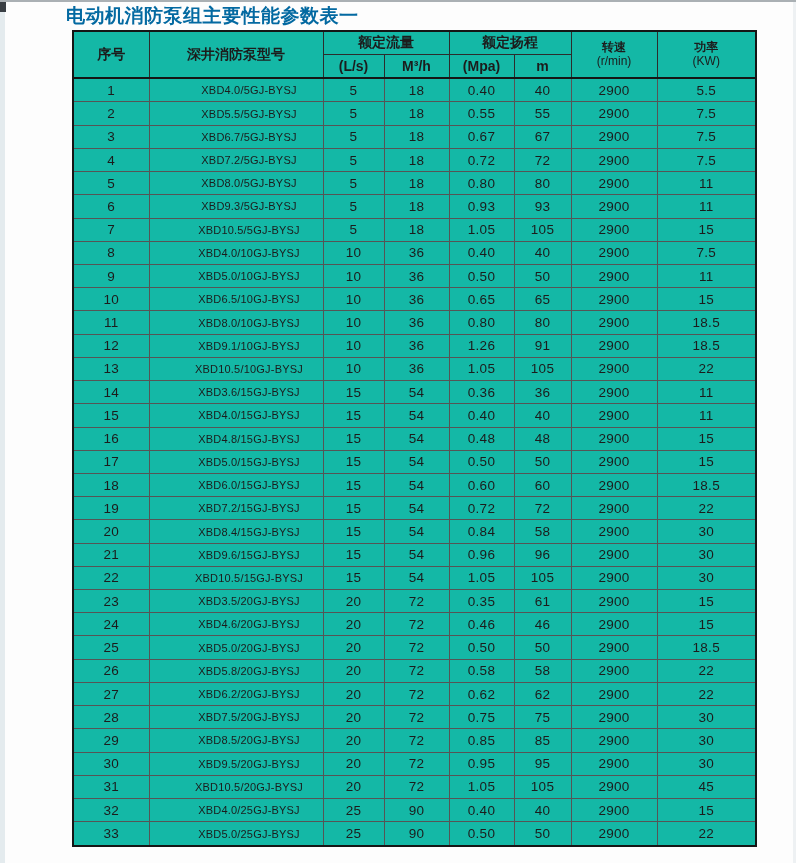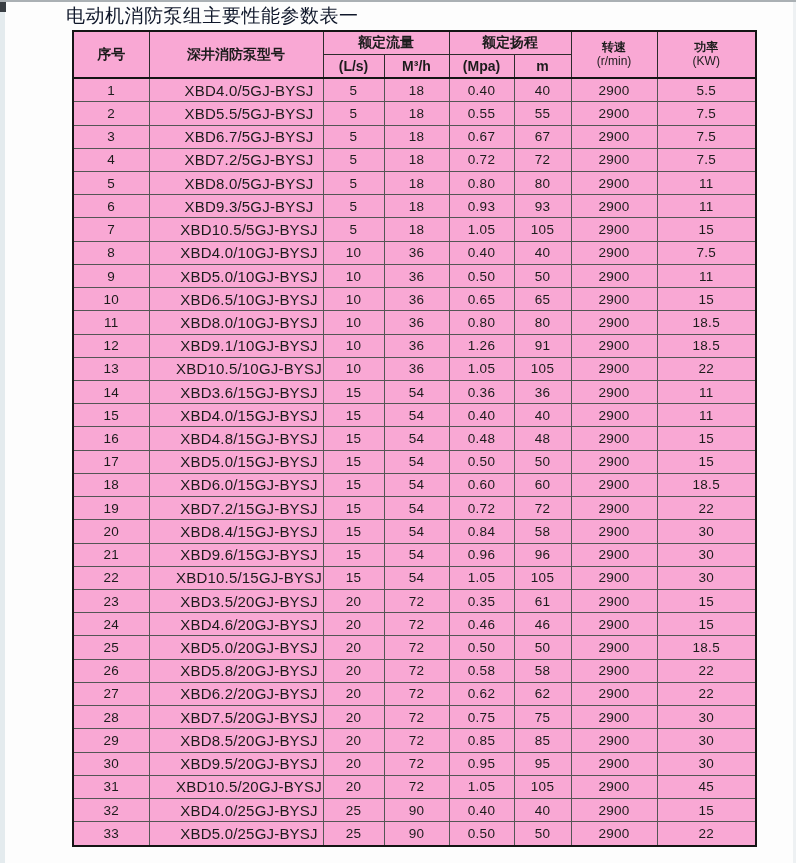--- a/index.html
+++ b/index.html
@@ -25,35 +25,35 @@
   .corner-mark {
     position: absolute; left: 0; top: 0; width: 6px; height: 10px;
     background: #3a3f44;
   }
 
   .doc-title {
     position: absolute;
     left: 66px;
     top: 1px;
     font-size: 19px;
-    font-weight: normal;
-    color: #0f172a;
+    font-weight: bold;
+    color: #0369a1;
     letter-spacing: 0.5px;
     white-space: nowrap;
   }
 
   table.spec {
     position: absolute;
     left: 72px;
     top: 28px;
     width: 683px;
     height: 817px;
     border-collapse: collapse;
     table-layout: fixed;
-    background: #f9a8d4;
+    background: #14b8a6;
   }
   table.spec th, table.spec td {
     border: 1px solid #4a4a4a;
     text-align: center;
     vertical-align: middle;
     color: #1c1c1c;
     overflow: hidden;
     white-space: nowrap;
   }
   table.spec { border: 2px solid #151515; }
@@ -65,21 +65,21 @@
   table.spec thead tr.h1 { height: 23px; }
   table.spec thead tr.h2 { height: 24px; }
   table.spec thead { border-bottom: 2px solid #151515; }
   table.spec th.two-line { font-size: 12px; line-height: 1.15; }
   table.spec th .sub { font-weight: normal; }
   table.spec td {
     font-size: 13.5px;
     border-color: #555;
     letter-spacing: 0.3px;
   }
-  table.spec td.c-model { font-size: 15px; letter-spacing: 0.2px; padding-left: 26px; }
+  table.spec td.c-model { font-size: 11px; letter-spacing: 0.2px; padding-left: 26px; }
   table.spec col.c1 { width: 76px; }
   table.spec col.c2 { width: 174px; }
   table.spec col.c3 { width: 61px; }
   table.spec col.c4 { width: 65px; }
   table.spec col.c5 { width: 65px; }
   table.spec col.c6 { width: 57px; }
   table.spec col.c7 { width: 86px; }
   table.spec col.c8 { width: 99px; }
 </style>
 </head>

